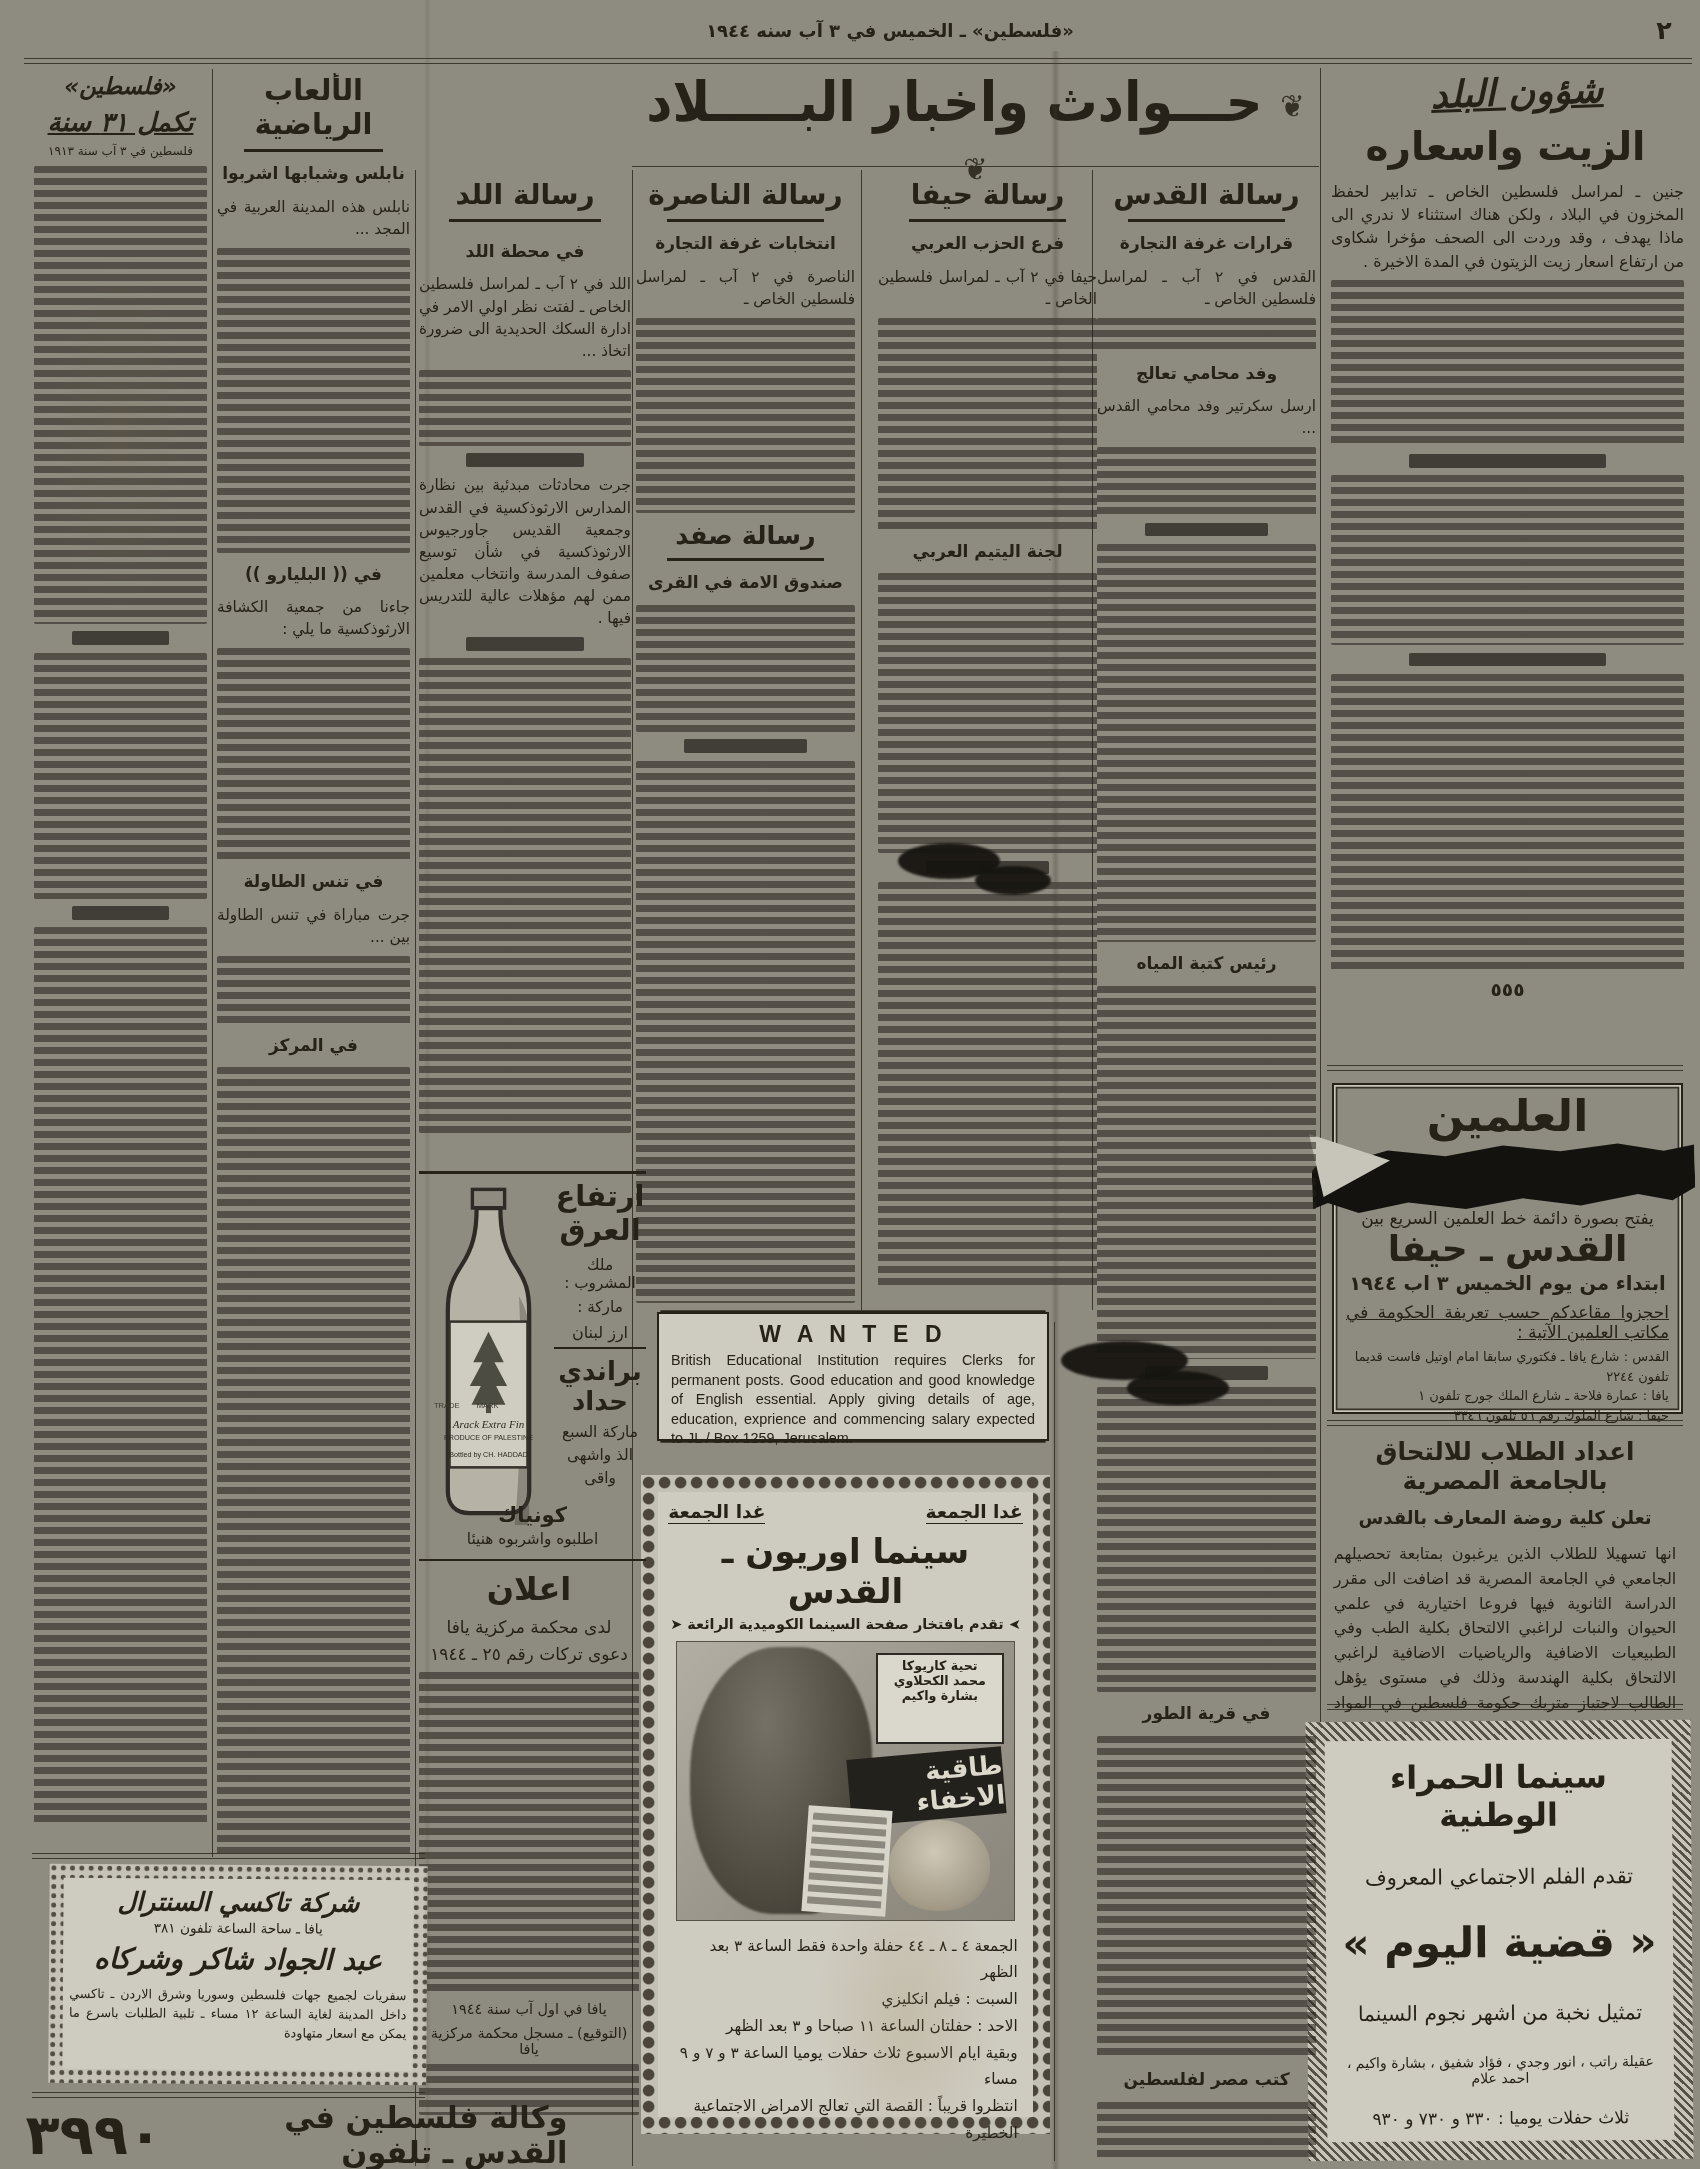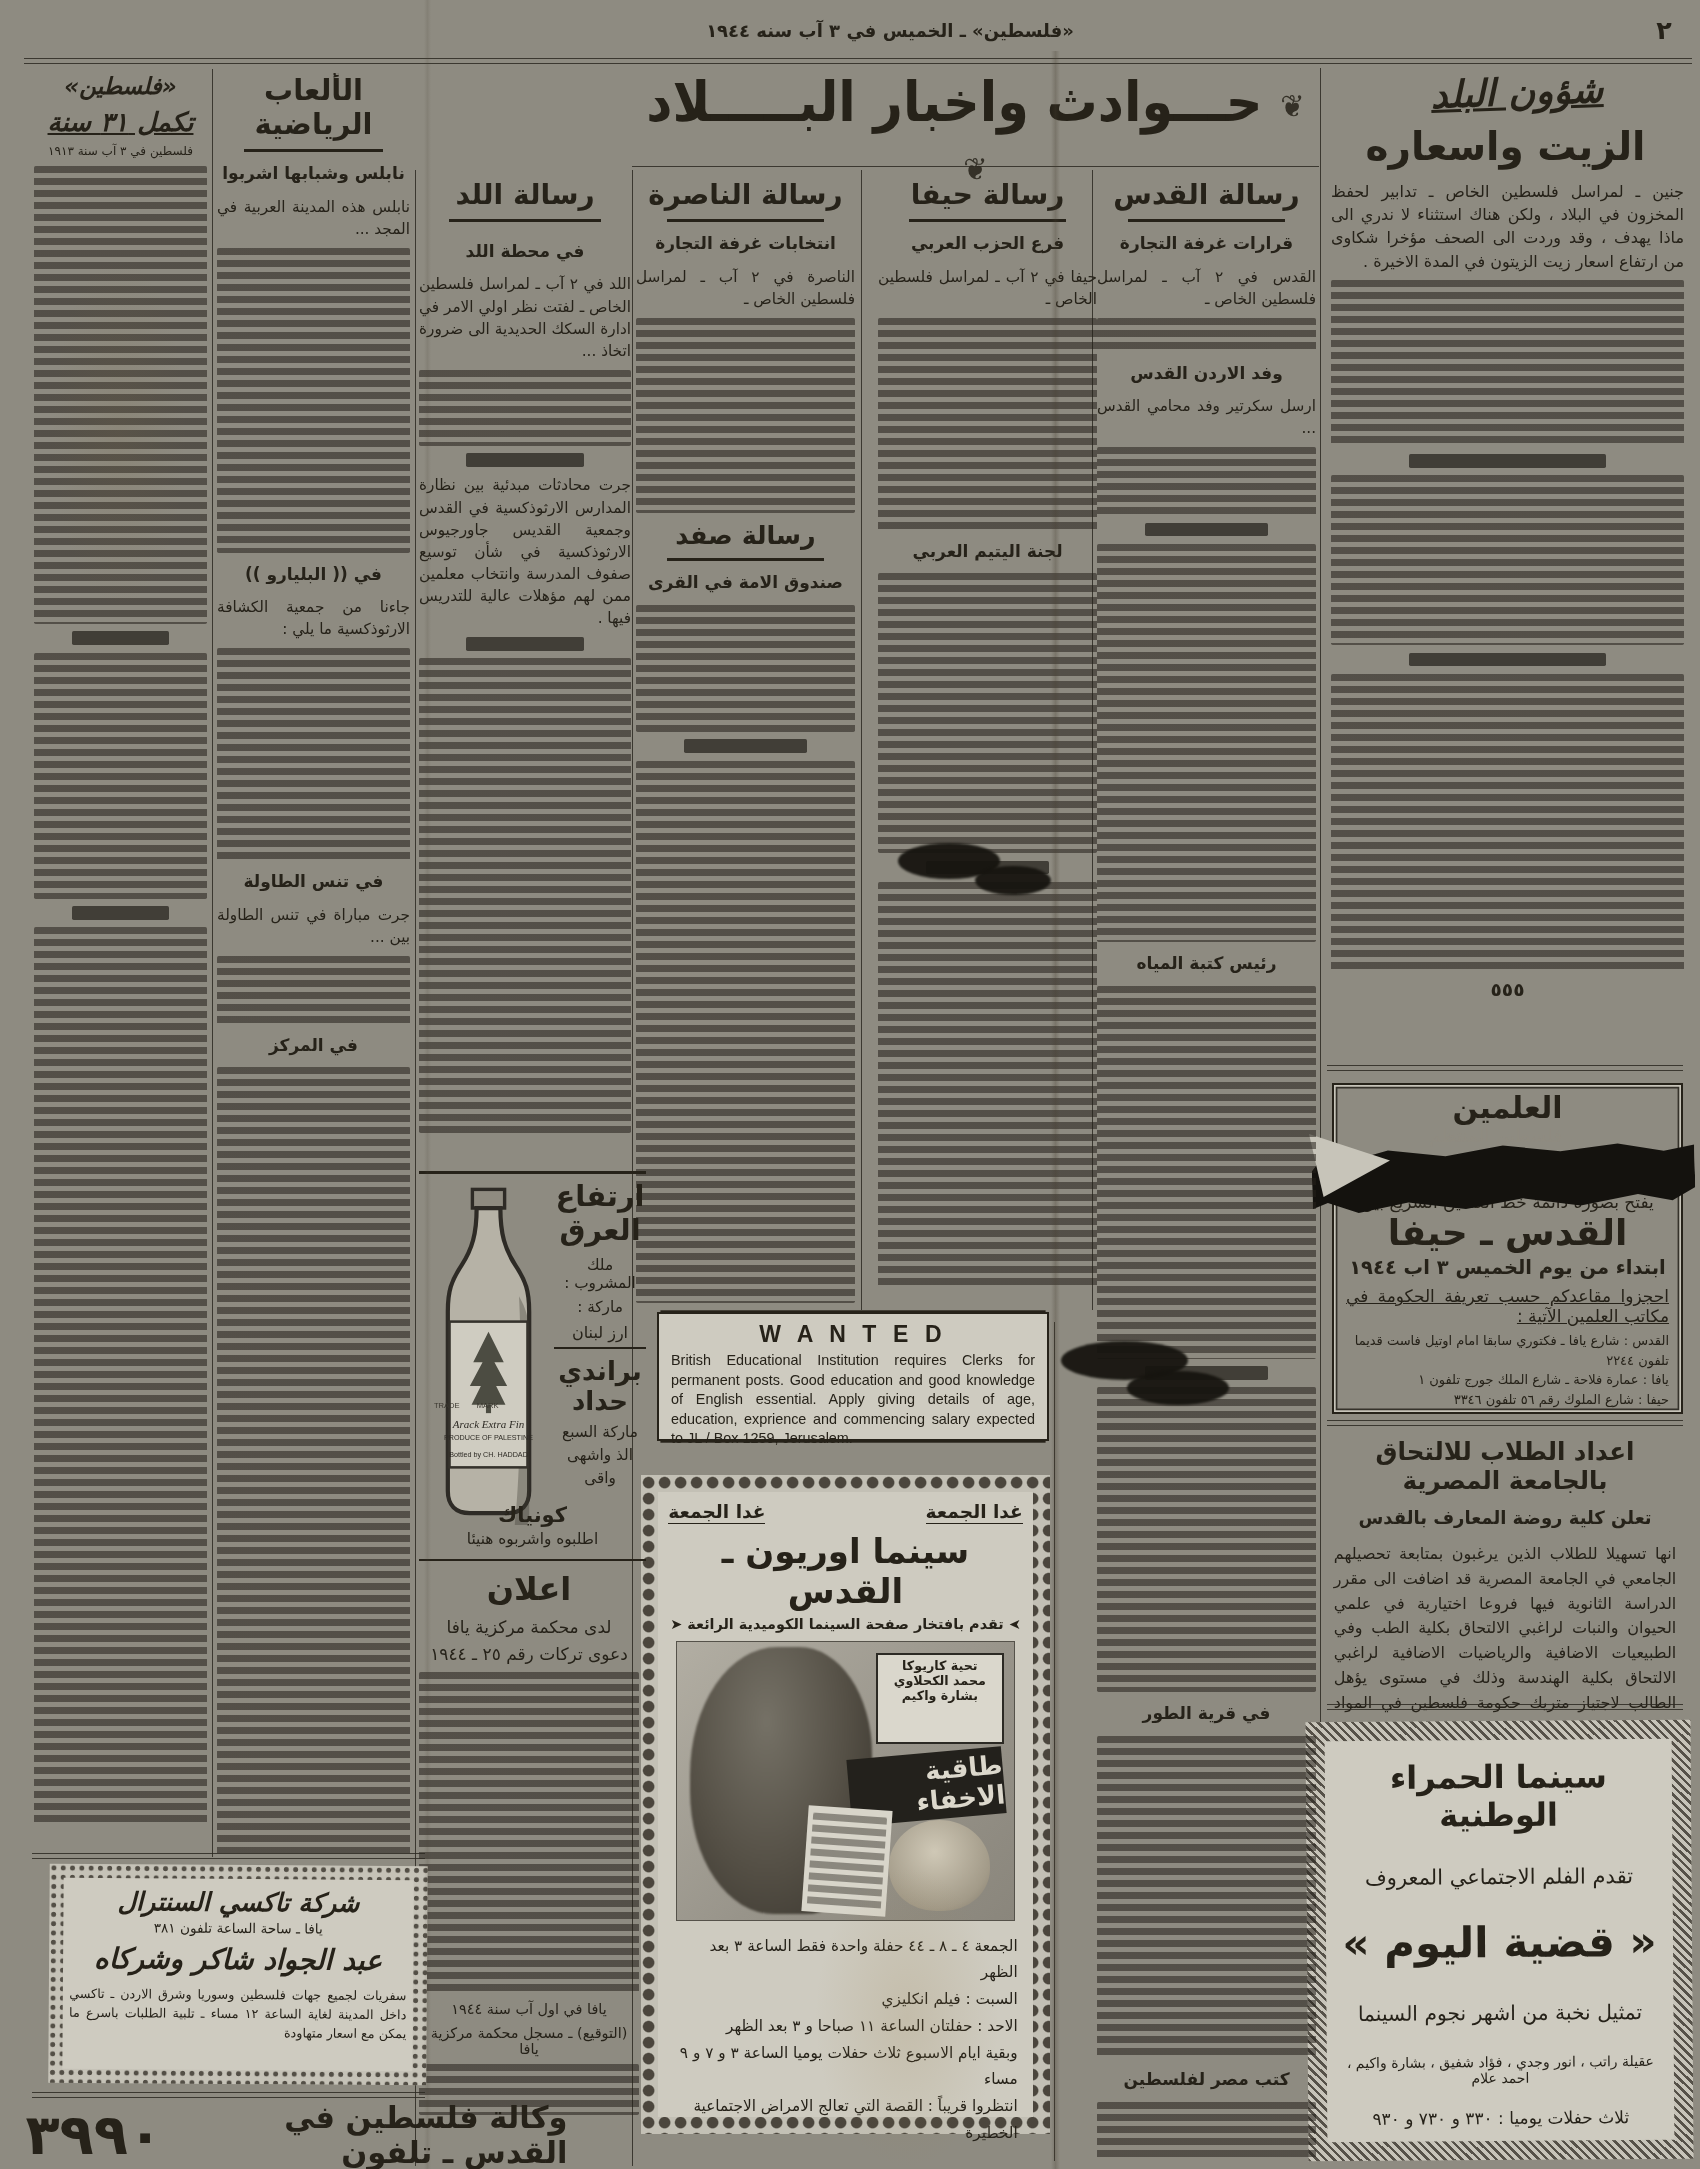--- a/index.html
+++ b/index.html
@@ -93,21 +93,21 @@
     <div class="ph"></div>
     <div class="tl" style="height:170px;"></div>
     <div class="ph"></div>
     <div class="tl" style="height:297px;"></div>
     <div class="endmark">٥٥٥</div>
   </div>
 
   <div class="abs hr2" style="left:1327px; top:1065px; width:356px;"></div>
 
   <div class="abs boxed" style="left:1332px; top:1083px; width:351px; height:331px; padding:5.1px 12px;">
-    <div class="c b" style="font-size:30px;">العلمين</div>
+    <div class="c b" style="font-size:44px;">العلمين</div>
     <div class="c" style="font-size:18.6px; color:#8f8b80;">... فلسطين المنتظم</div>
     <div class="c" style="font-size:17px; margin-top:46px;">يفتح بصورة دائمة خط العلمين السريع بين</div>
     <div class="c b" style="font-size:36px;">القدس ـ حيفا</div>
     <div class="c b" style="font-size:19.5px; margin-top:3.4px;">ابتداء من يوم الخميس ٣ اب ١٩٤٤</div>
     <div class="just" style="font-size:17px; margin-top:6.8px;text-decoration:underline;">احجزوا مقاعدكم حسب تعريفة الحكومة في مكاتب العلمين الآتية :</div>
     <div style="font-size:13px; margin-top:5.1px; line-height:1.5;">
       <div>القدس : شارع يافا ـ فكتوري سابقا امام اوتيل فاست قديما تلفون ٢٢٤٤</div>
       <div>يافا : عمارة فلاحة ـ شارع الملك جورج تلفون ١</div>
       <div>حيفا : شارع الملوك رقم ٥٦ تلفون ٣٣٤٦</div>
     </div>
@@ -137,21 +137,21 @@
       <div class="c" style="font-size:17px; margin-top:22px;">ثلاث حفلات يوميا : ٣٣٠ و ٧٣٠ و ٩٣٠</div>
     </div>
   </div>
 
   <div class="abs flowcol" style="left:1097px; top:178px; width:219px; height:1983px;">
     <div class="sec-title">رسالة القدس</div>
     <div class="sec-u"></div>
     <div class="sec-sub">قرارات غرفة التجارة</div>
     <p class="lead just">القدس في ٢ آب ـ لمراسل فلسطين الخاص ـ</p>
     <div class="tl" style="height:34px;"></div>
-    <div class="sec-sub">وفد الاردن القدس</div>
+    <div class="sec-sub">وفد محامي تعالج</div>
     <p class="lead just">ارسل سكرتير وفد محامي القدس ...</p>
     <div class="tl" style="height:68px;"></div>
     <div class="ph"></div>
     <div class="tl" style="height:398px;"></div>
     <div class="sec-sub">رئيس كتبة المياه</div>
     <div class="tl" style="height:373px;"></div>
     <div class="ph"></div>
     <div class="tl" style="height:305px;"></div>
     <div class="sec-sub">في قرية الطور</div>
     <div class="tl" style="height:322px;"></div>

